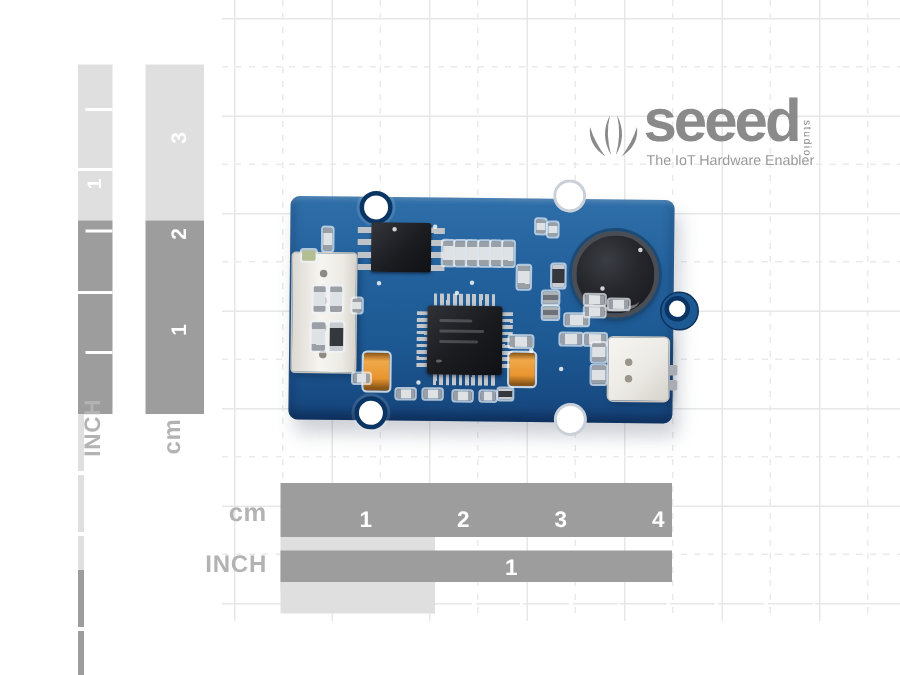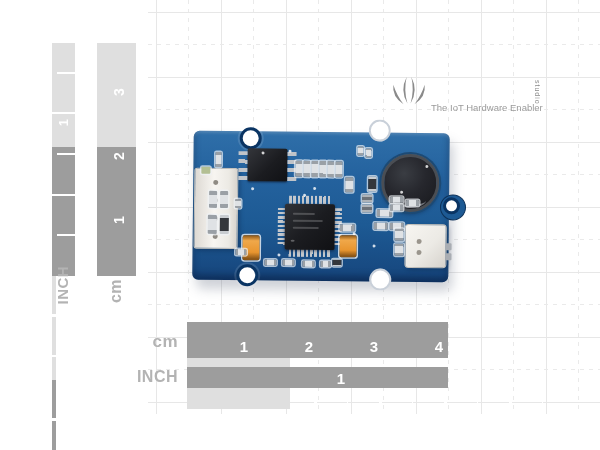--- a/index.html
+++ b/index.html
@@ -166,20 +166,21 @@
   <span class="abs rlabel" style="left:138px;top:332px;width:40px;text-align:right;font-size:17px;">cm</span>
   <span class="abs rlabel" style="left:126px;top:368px;width:52px;text-align:right;font-size:16px;">INCH</span>
 
   <div id="logo">
     <svg width="36" height="42" viewBox="0 0 46 42" style="position:absolute;left:0;top:2px;">
       <path d="M3,13 Q1,28 16,38 Q7,26 3,13 Z" fill="#8a8a8a"></path>
       <path d="M20,3 Q11,20 21,37 Q16,19 20,3 Z" fill="#8a8a8a"></path>
       <path d="M26,3 Q35,20 25,37 Q30,19 26,3 Z" fill="#8a8a8a"></path>
       <path d="M43,13 Q45,28 30,38 Q39,26 43,13 Z" fill="#8a8a8a"></path>
     </svg>
+    <span class="brand">seeed</span>
     <span class="studio">studio</span>
     <span class="tagline">The IoT Hardware Enabler</span>
   </div>
 
   <div id="board">
     <div class="hole" style="left:46px;top:-4px;"></div>
     <div class="hole" style="left:44px;top:133px;"></div>
     <div class="notch" style="left:175px;top:-13px;"></div>
     <div class="notch" style="left:177px;top:136px;"></div>
     <div id="tab"></div>

